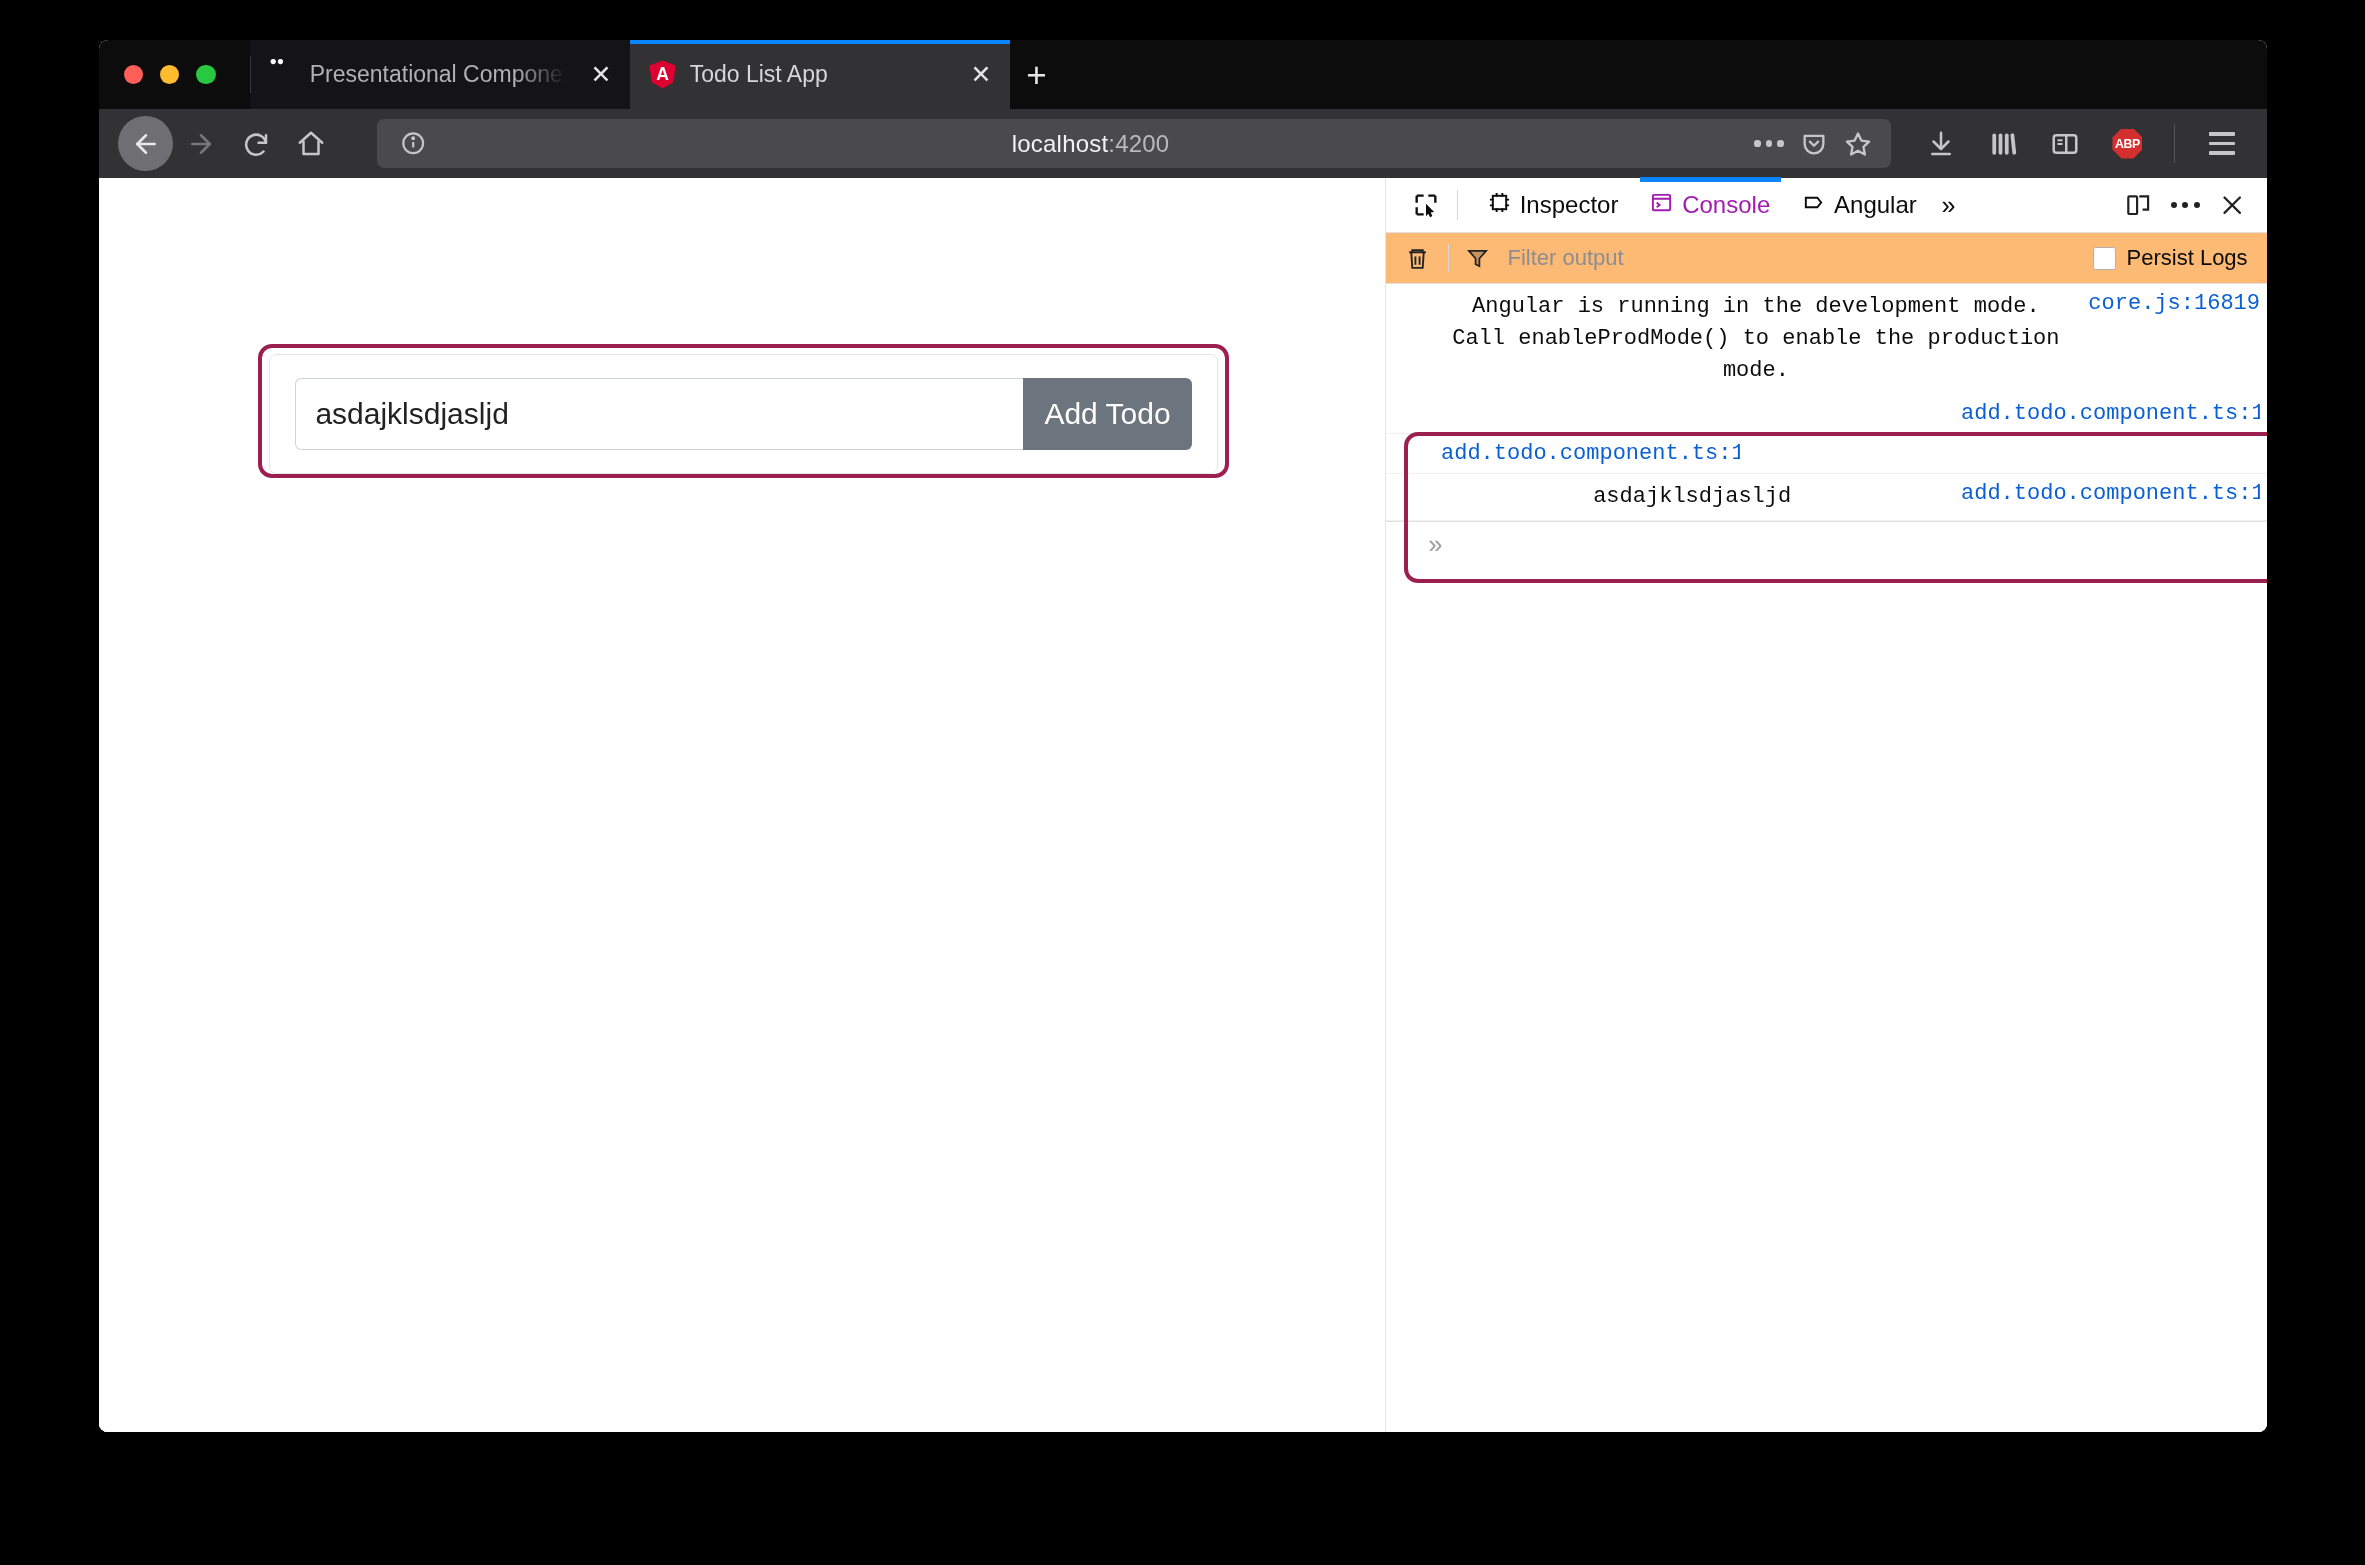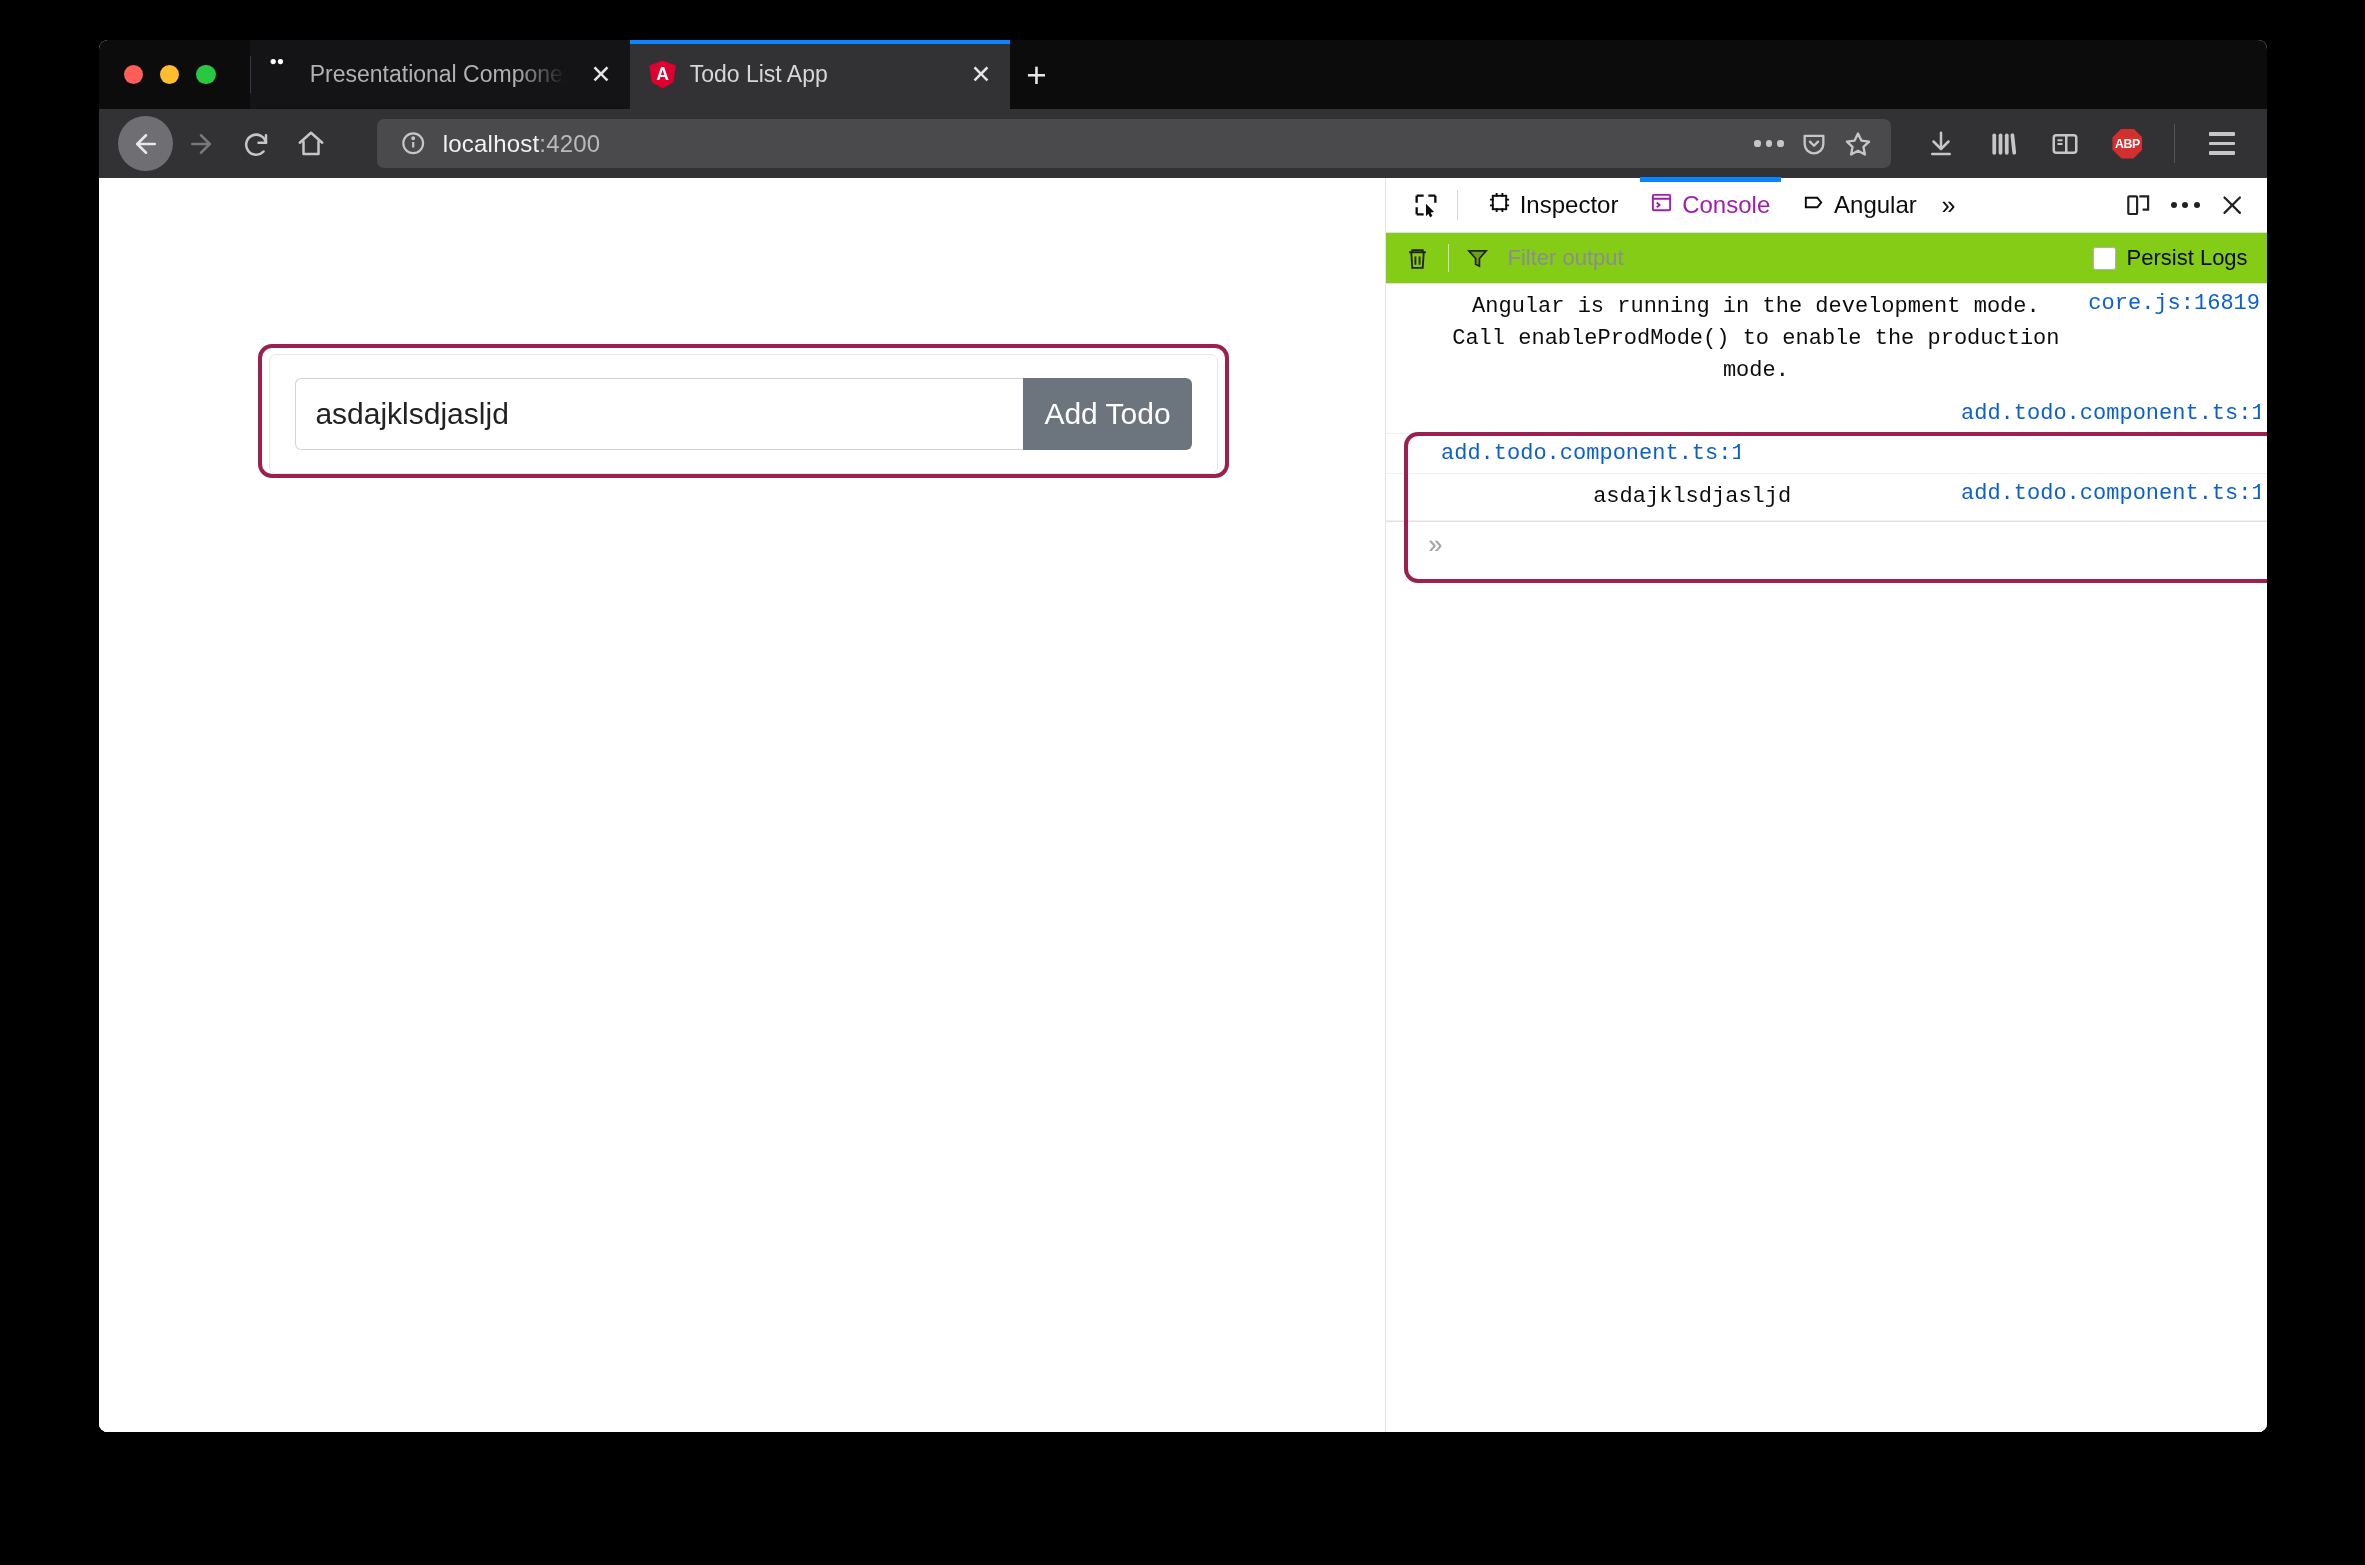--- a/index.html
+++ b/index.html
@@ -149,20 +149,21 @@
     flex: 1;
     height: 49px;
     margin: 0 23px 0 39px;
     background: #4a4a4d;
     border-radius: 7px;
     display: flex;
     align-items: center;
     padding: 0 19.4px 0 23px;
     box-sizing: border-box;
     gap: 16px;
+    text-align: center;
   }
   .url-text {
     flex: 1;
     color: #f2f2f4;
     font-size: 24px;
     letter-spacing: 0.2px;
   }
   .url-text .dim { color: #b9b9bc; }
   .url-icon { color: #c6c6c8; display: flex; align-items: center; }
   .dots3 {
@@ -294,21 +295,21 @@
   .dt-ricon { color: #222; display: flex; align-items: center; justify-content: center; }
 
   .dt-filterbar {
     height: 51px;
     display: flex;
     align-items: center;
     border-bottom: 0.9px solid #e0e0e0;
     padding: 0 19.4px;
     box-sizing: border-box;
     flex: none;
-    background: #84cc16;
+    background: #fdba74;
   }
   .fb-div { width: 0.9px; height: 28px; background: #d7d7db; margin: 0 17.6px; }
   .fb-input {
     flex: 1;
     border: none;
     outline: none;
     background: transparent;
     font-size: 22px;
     color: #5b5b5f;
     margin-left: 16px;

